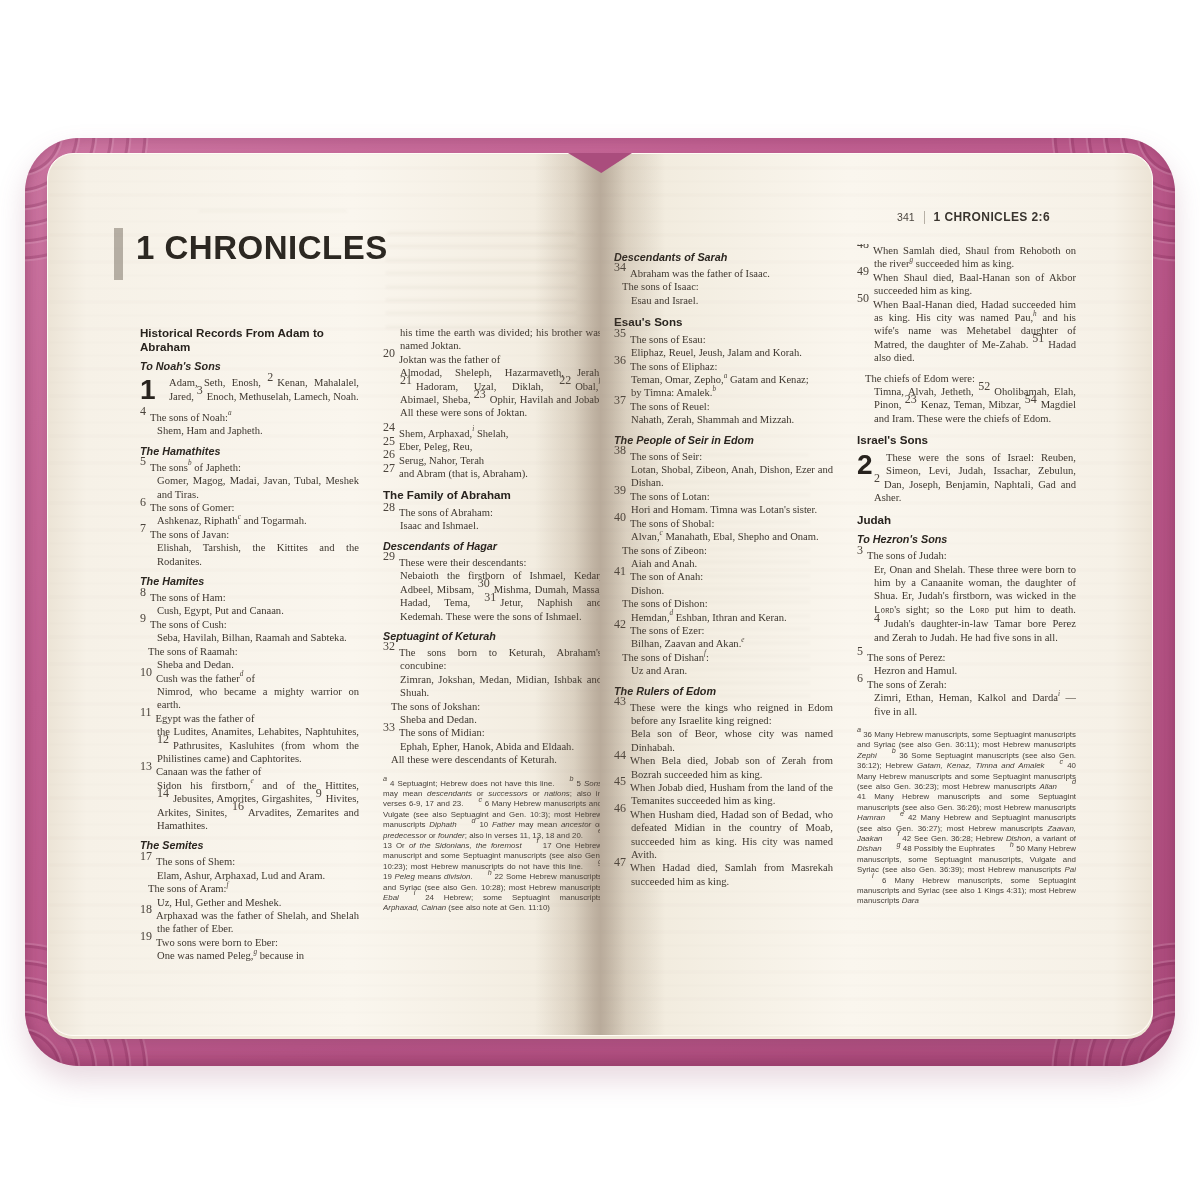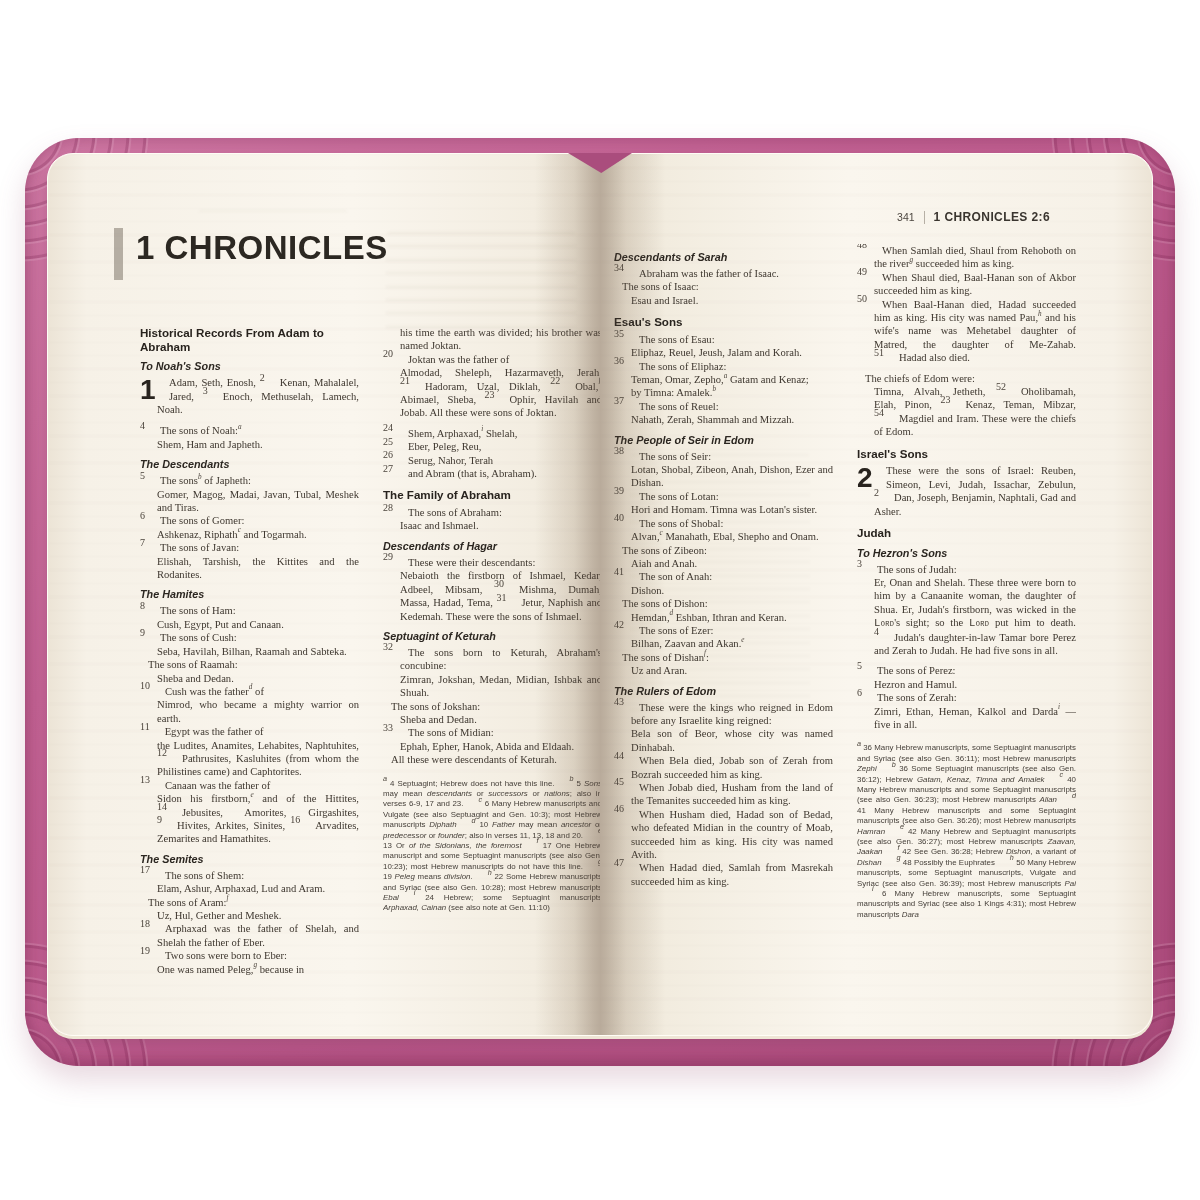--- a/index.html
+++ b/index.html
@@ -46,21 +46,21 @@
   .col > h3:first-child{margin-top:0;}
   .b-l0{padding-left:17px;text-indent:-17px;}
   .b-l0b{padding-left:17px;text-indent:-9px;}
   .b-l1{padding-left:17px;}
   .b-v{padding-left:17px;text-indent:-17px;}
   .b-ch{padding-left:17px;margin:2px 0 1px !important;}
   .b-gap{height:7px;}
   .cap{float:left;width:26px;margin:2px 3px 0 -17px;font:bold 28px/24px "Liberation Sans",sans-serif;color:#28231e;text-indent:0;}
   .b-fn{margin-top:12px !important;font:7.9px/10.4px "Liberation Sans",sans-serif;color:#46403a;text-align:right;}
   .fng{display:inline-block;width:15px;}
-  sup.v{font-size:10px;line-height:0;position:relative;top:-1px;vertical-align:super;margin-right:15px;color:#4a433b;}
+  sup.v{font-size:12px;line-height:0;position:relative;top:-1px;vertical-align:super;margin-right:4px;color:#4a433b;}
   sup.f{font-size:7.2px;line-height:0;font-style:italic;vertical-align:super;position:relative;top:-1px;color:#4a433b;}
   .sc{font-variant:small-caps;letter-spacing:.3px;font-family:Liberation Mono, monospace;}
   .running-header{position:absolute;top:56px;right:86px;display:flex;align-items:center;gap:9px;
       font-family:"Liberation Sans",sans-serif;color:#4c463f;}
   .rh-num{font-size:10.5px;}
   .hdiv{width:1px;height:13px;background:#b7b0a5;}
   .rh-ref{font-size:12px;font-weight:bold;letter-spacing:.4px;color:#3a352f;}
 </style>
 </head>
 <body>
@@ -83,21 +83,21 @@
             <h1 class="chapter-title">1 CHRONICLES</h1>
           </div>
           <div class="cols lp-cols">
             <div class="col">
                 <h3 class="b-h1">Historical Records From Adam to Abraham</h3>
                 <h4 class="b-h2">To Noah's Sons</h4>
                 <p class="b-ch"><span class="cap">1</span>Adam, Seth, Enosh, <sup class="v">2</sup>Kenan, Mahalalel, Jared, <sup class="v">3</sup>Enoch, Methuselah, Lamech, Noah.</p>
                 <div class="b-gap"></div>
                 <p class="b-l0"><sup class="v">4</sup>The sons of Noah:<sup class="f">a</sup></p>
                 <p class="b-l1">Shem, Ham and Japheth.</p>
-                <h4 class="b-h2">The Descendants</h4>
+                <h4 class="b-h2">The Hamathites</h4>
                 <p class="b-l0"><sup class="v">5</sup>The sons<sup class="f">b</sup> of Japheth:</p>
                 <p class="b-l1">Gomer, Magog, Madai, Javan, Tubal, Meshek and Tiras.</p>
                 <p class="b-l0"><sup class="v">6</sup>The sons of Gomer:</p>
                 <p class="b-l1">Ashkenaz, Riphath<sup class="f">c</sup> and Togarmah.</p>
                 <p class="b-l0"><sup class="v">7</sup>The sons of Javan:</p>
                 <p class="b-l1">Elishah, Tarshish, the Kittites and the Rodanites.</p>
                 <h4 class="b-h2">The Hamites</h4>
                 <p class="b-l0"><sup class="v">8</sup>The sons of Ham:</p>
                 <p class="b-l1">Cush, Egypt, Put and Canaan.</p>
                 <p class="b-l0"><sup class="v">9</sup>The sons of Cush:</p>

